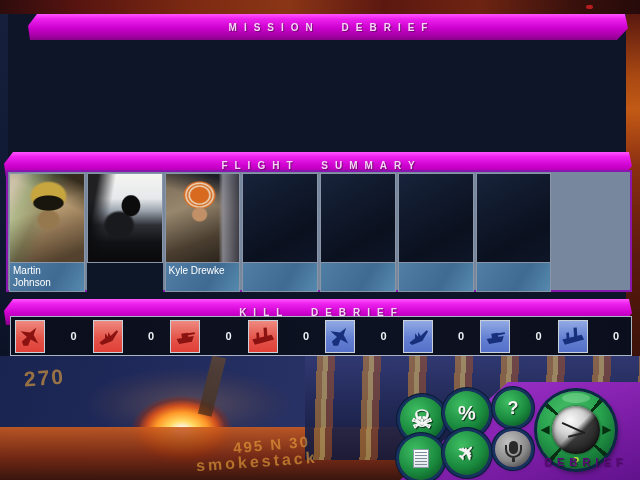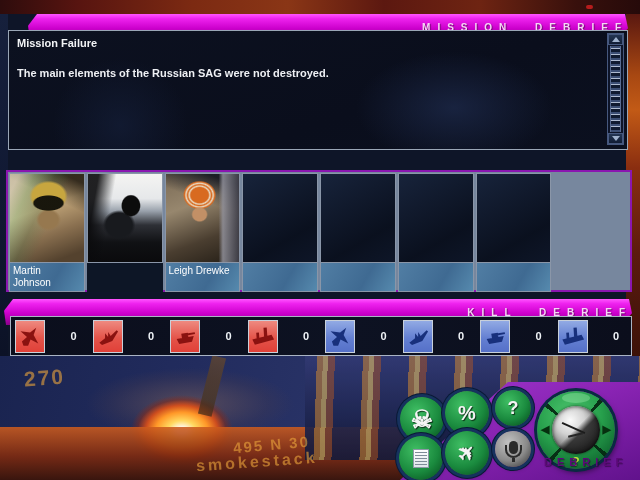--- a/index.html
+++ b/index.html
@@ -31,21 +31,21 @@
     background:linear-gradient(160deg,#a038d0,#8a24b4 45%,#61128c 100%);}
   .bg-mast{left:205px;top:356px;width:14px;height:60px;background:linear-gradient(180deg,#6a4a2a,#3a2a18);transform:rotate(14deg);opacity:.7;}
   .bgtext{color:rgba(235,165,60,0.6);font-weight:bold;letter-spacing:2px;}
   .bgt-270{left:24px;top:366px;font-size:21px;transform:rotate(-4deg);}
   .bgt-coords{left:233px;top:436px;font-size:15px;transform:rotate(-5deg);}
   .bgt-smoke{left:196px;top:453px;font-size:16px;transform:rotate(-4deg);letter-spacing:3px;}
 
   
   .mbar{height:26px;background:linear-gradient(180deg,#ff55ff 0%,#ee22ee 18%,#cc00cc 55%,#aa00aa 80%,#8a008a 100%);
     clip-path:polygon(9px 0,calc(100% - 3px) 0,100% 55%,calc(100% - 11px) 100%,2px 100%,0 45%);
-    display:flex;align-items:center;justify-content:flex-end;}
+    display:flex;align-items:center;justify-content:center;}
   .mbar span{color:#f6d6f6;font-size:10px;font-weight:bold;letter-spacing:7px;word-spacing:12px;text-indent:7px;
     text-shadow:1px 1px 1px #6e0a6e;}
   .bar-mission{left:28px;top:14px;width:600px;}
   .bar-flight{left:4px;top:152px;width:628px;}
   .bar-kill{left:4px;top:299px;width:628px;}
 
   
   .mission-panel{left:8px;top:30px;width:620px;height:120px;border:1px solid #9aa6b6;box-sizing:border-box;
     background:
       radial-gradient(ellipse 140px 80px at 72% 65%,rgba(28,40,72,0.8),transparent 70%),
@@ -161,46 +161,36 @@
   <div class="abs bg-mast"></div>
   <div class="abs bg-figures"></div>
   <div class="abs bg-purple"></div>
   <div class="abs bgtext bgt-270">270</div>
   <div class="abs bgtext bgt-coords">495 N 30</div>
   <div class="abs bgtext bgt-smoke">smokestack</div>
 
   <div class="abs mbar bar-mission">
     <span>MISSION DEBRIEF</span>
   </div>
-  <div class="abs mission-panel">
-    <div class="abs m-result">Mission Failure</div>
-    <div class="abs m-detail">The main elements of the Russian SAG were not destroyed.</div>
-    <div class="abs sb">
-      <div class="sb-btn sb-up">
-          <div class="tri-up"></div>
-        </div>
-      <div class="sb-track"></div>
-      <div class="sb-btn sb-down">
-          <div class="tri-down"></div>
-        </div>
-    </div>
-  </div>
-
+
+  <div class="abs mbar bar-flight">
+    <span>FLIGHT SUMMARY</span>
+  </div>
   <div class="abs flight-panel">
     <div class="fgrid">
       <div class="fcell">
         <div class="port p12"></div>
         <div class="pname">Martin Johnson</div>
       </div>
       <div class="fcell">
         <div class="port p3"></div>
       </div>
       <div class="fcell">
         <div class="port p4"></div>
-        <div class="pname">Leigh Drewke</div>
+        <div class="pname">Kyle Drewke</div>
       </div>
       <div class="fcell">
         <div class="port pempty"></div>
         <div class="pname"></div>
       </div>
       <div class="fcell">
         <div class="port pempty"></div>
         <div class="pname"></div>
       </div>
       <div class="fcell">

